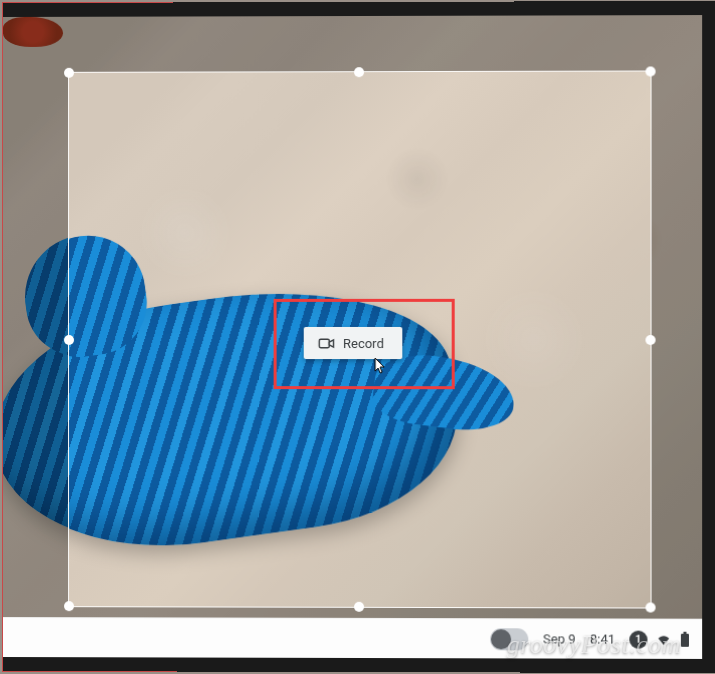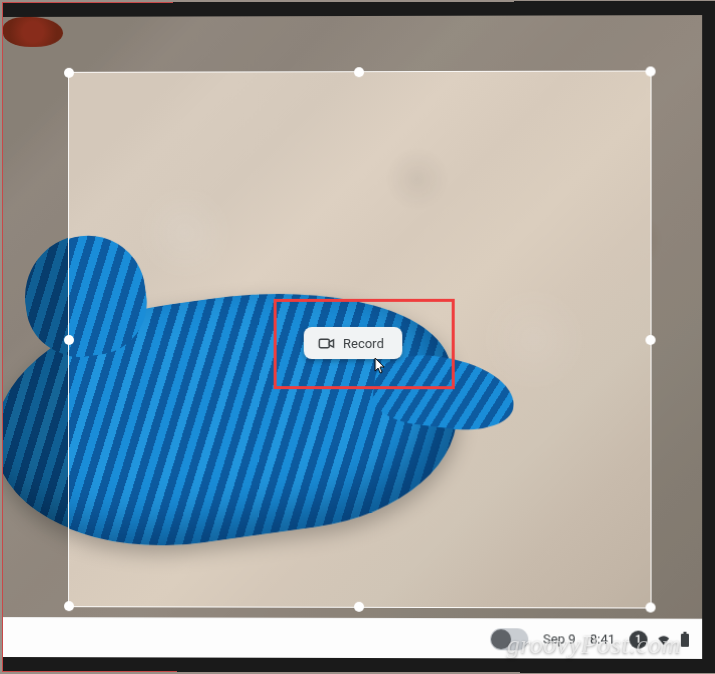--- a/index.html
+++ b/index.html
@@ -221,21 +221,21 @@
       height: 90px;
       border: 3px solid #ef3d3d;
     }
     .record-button {
       position: absolute;
       top: 310px;
       left: 300px;
       height: 32px;
       padding: 0 18px 0 14px;
       background: #f1f3f4;
-      border-radius: 8px;
+      border-radius: 2px;
       display: flex;
       align-items: center;
       gap: 8px;
       box-shadow: 0 2px 5px rgba(0,0,0,0.3);
       cursor: pointer;
     }
     .record-button svg {
       width: 17px;
       height: 17px;
     }

